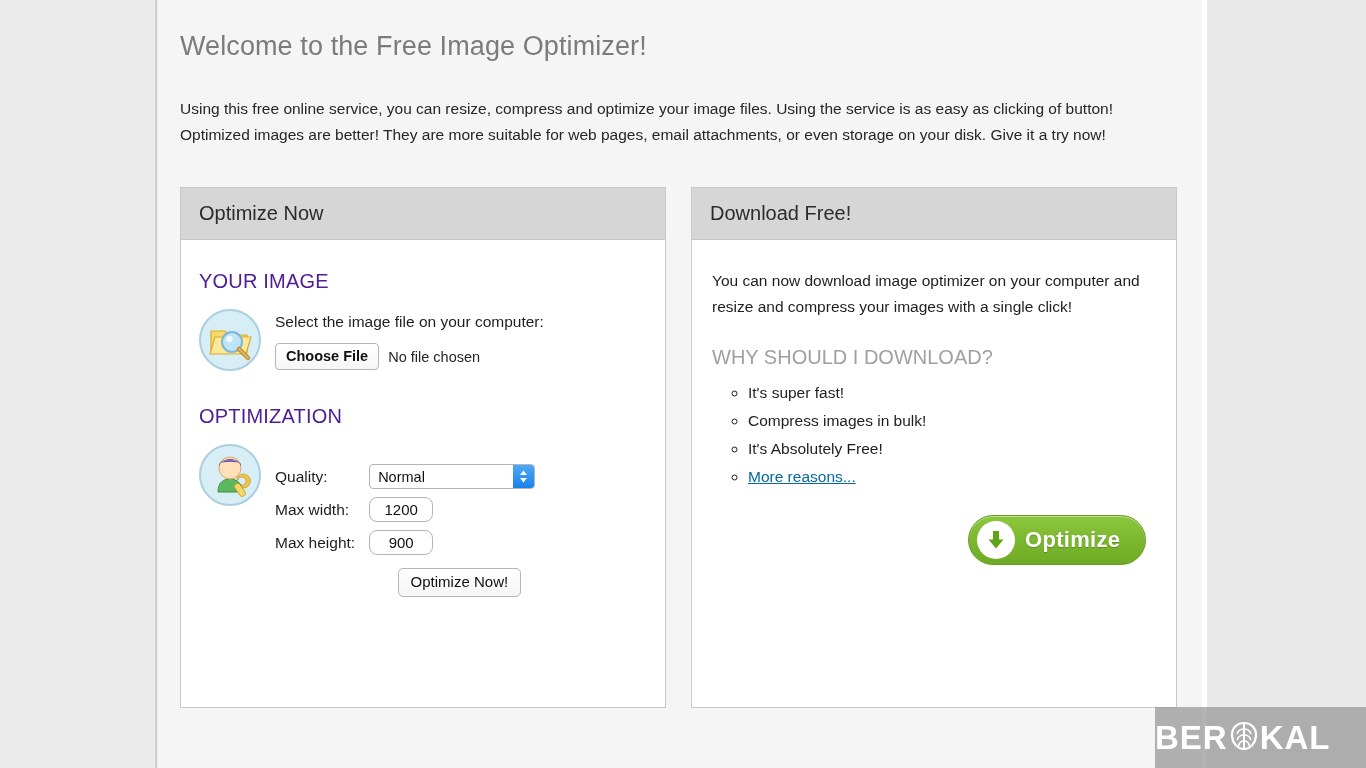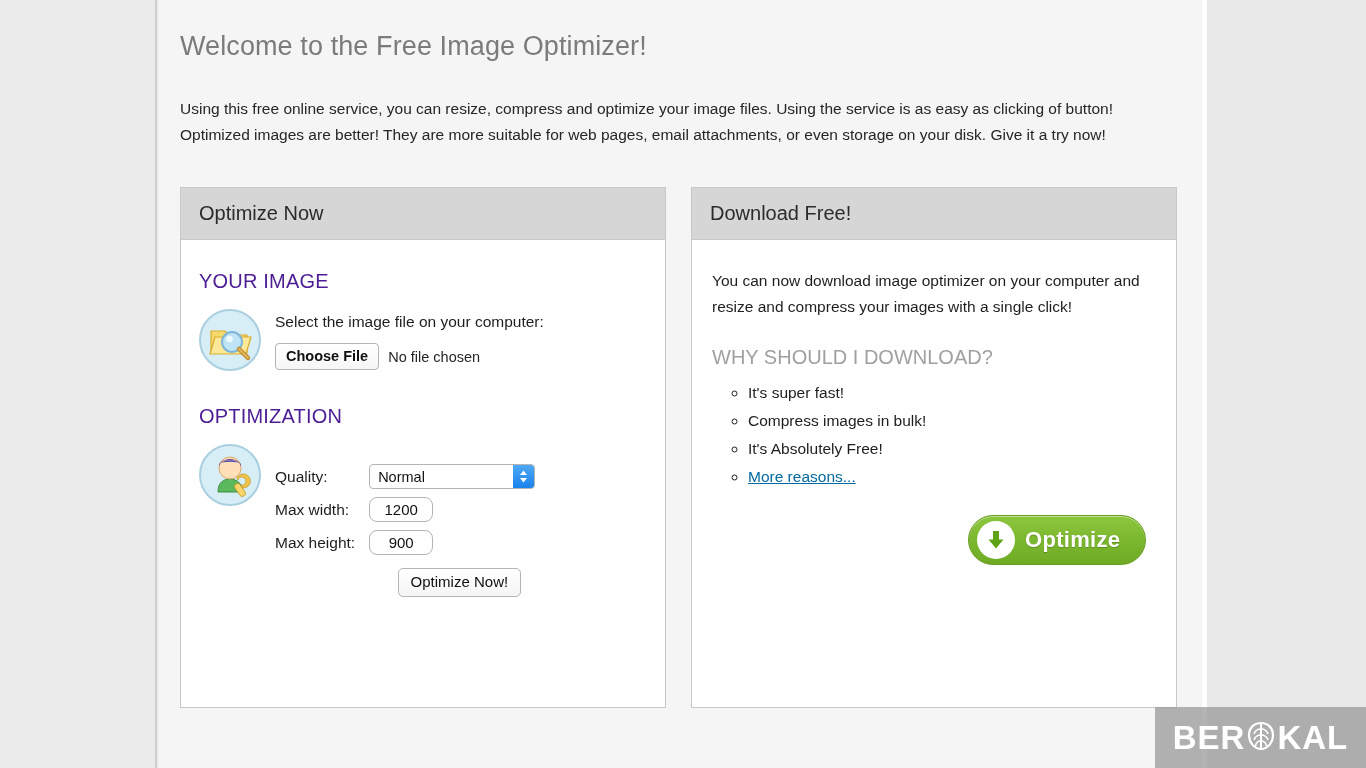--- a/index.html
+++ b/index.html
@@ -294,21 +294,20 @@
   }
 
   
   .watermark {
     position: absolute;
     left: 1155px; top: 707px;
     width: 211px; height: 61px;
     background: rgba(150,150,150,0.72);
     display: flex;
     align-items: center;
-    justify-content: center;
     gap: 0px;
   }
   .wm-text {
     font-size: 33px;
     font-weight: bold;
     color: #ffffff;
     letter-spacing: 1px;
     line-height: 1;
   }
   .wm-brain { display: block; margin: 0 1px; }

